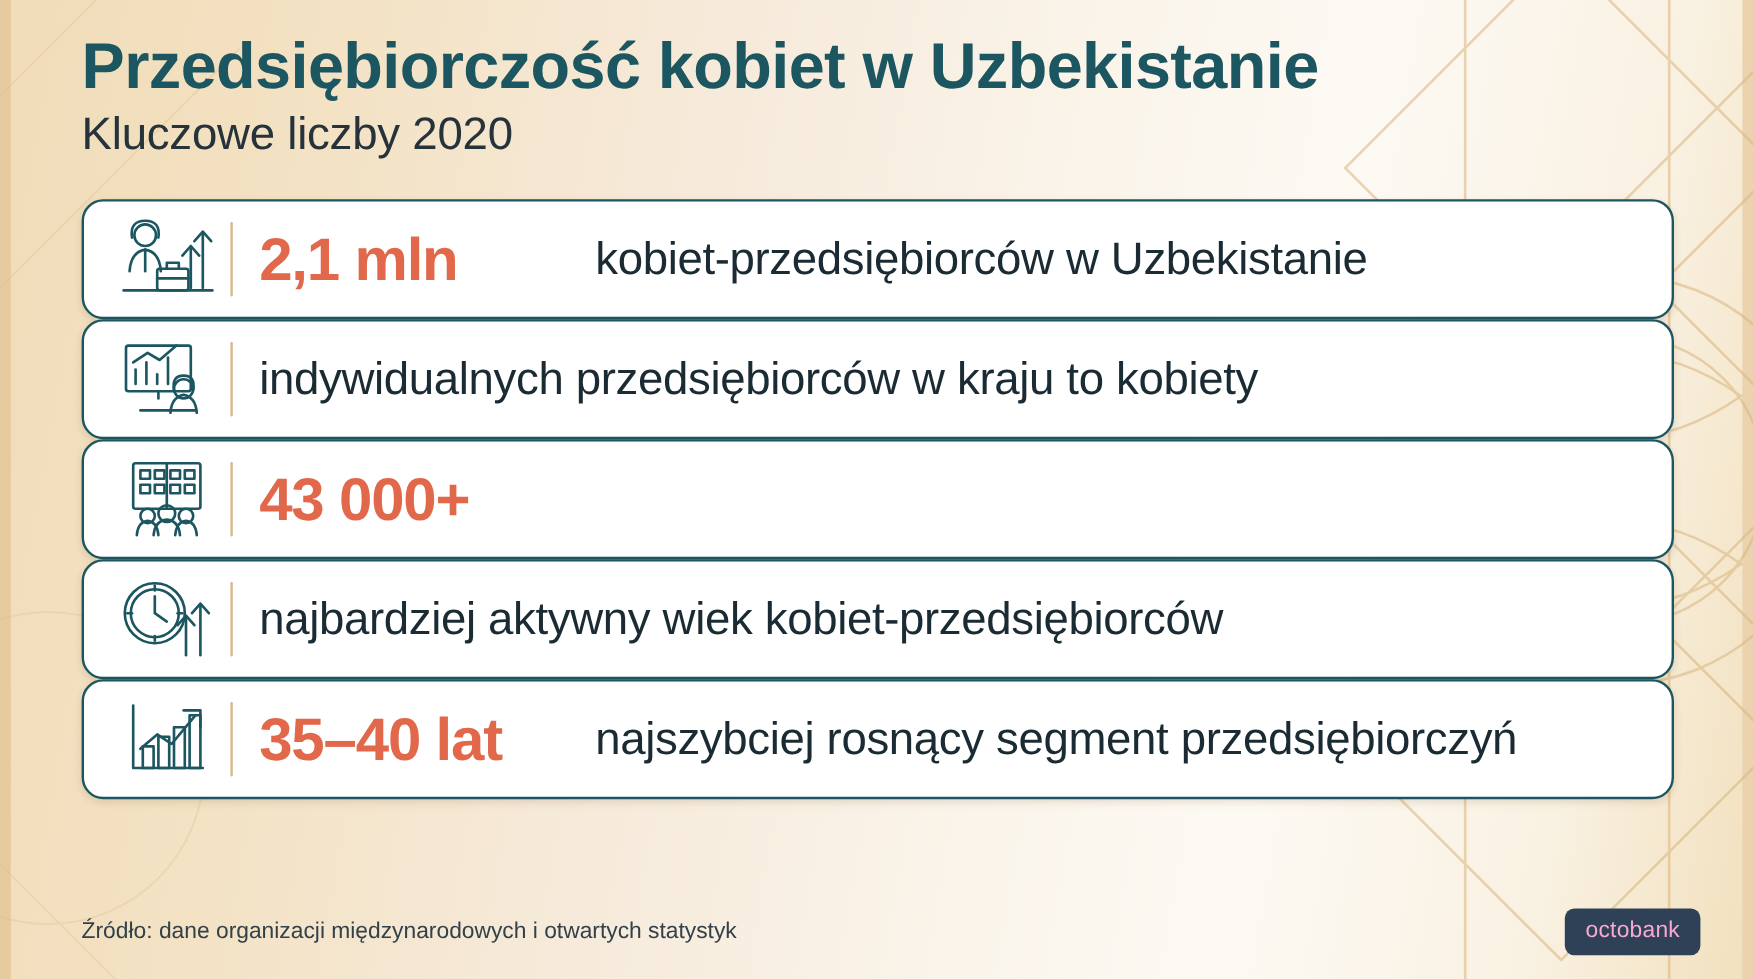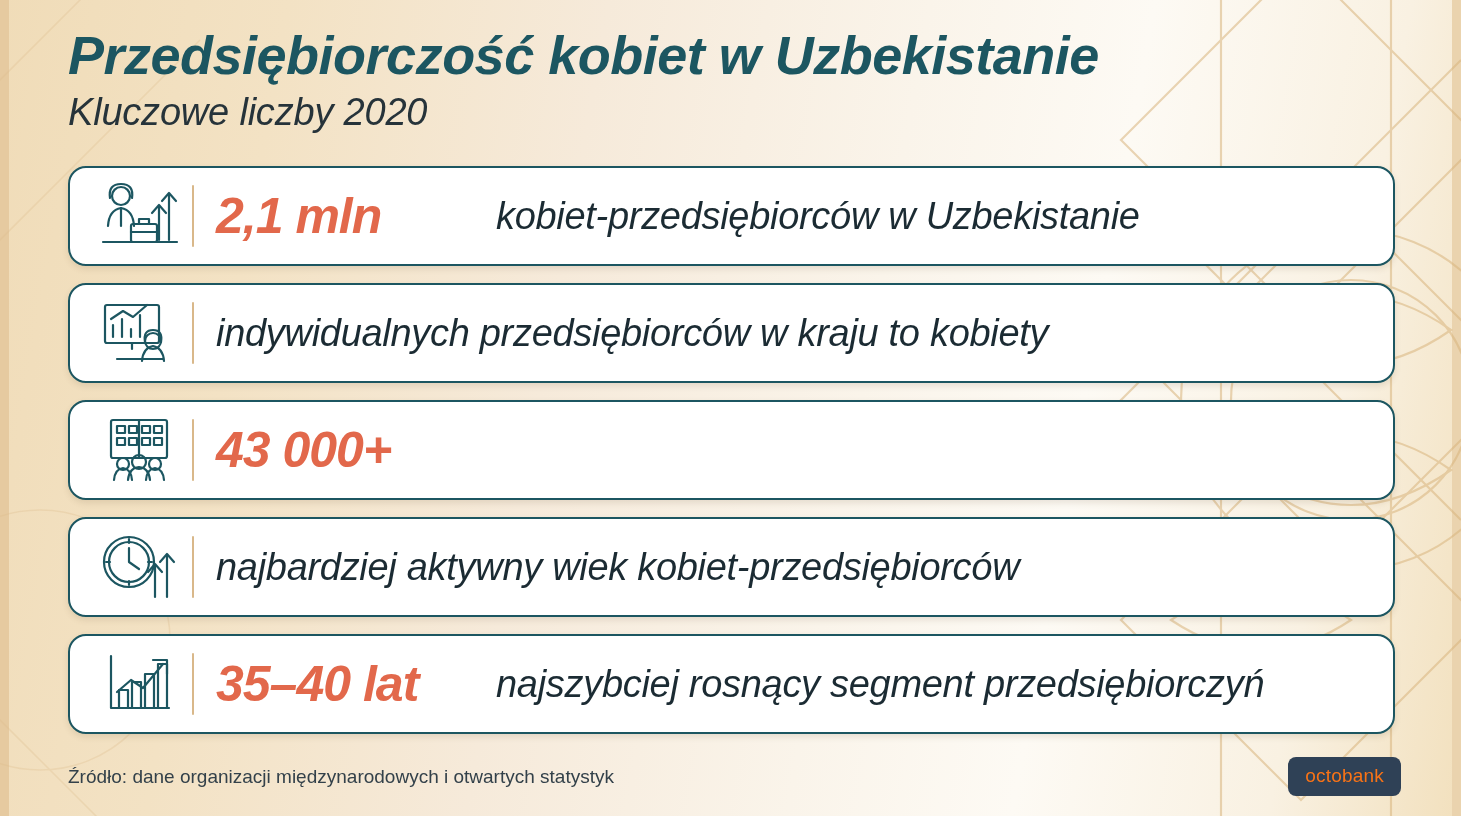--- a/index.html
+++ b/index.html
@@ -59,21 +59,20 @@
     position: absolute;
     top: 0; right: 0;
     width: 9px; height: 816px;
     background: #ead3ae;
   }
 
   .content {
     position: relative;
     z-index: 5;
     padding: 26px 66px 0 68px;
-    font-style: italic;
   }
 
   h1.title {
     color: #1c5661;
     font-size: 54px;
     font-weight: bold;
     letter-spacing: -0.5px;
     line-height: 1.1;
     white-space: nowrap;
   }
@@ -83,21 +82,20 @@
     font-size: 38px;
     font-weight: normal;
     margin-top: 6px;
     letter-spacing: -0.2px;
   }
 
   .cards {
     margin-top: 32px;
     display: flex;
     flex-direction: column;
-    gap: 17px;
   }
 
   .card {
     position: relative;
     height: 100px;
     background: #ffffff;
     border: 2.5px solid #1c5661;
     border-radius: 18px;
     box-shadow: 0 3px 6px rgba(90, 70, 40, 0.13);
     display: flex;
@@ -136,35 +134,35 @@
     color: #1b2b33;
     font-size: 38px;
     letter-spacing: -0.3px;
     white-space: nowrap;
   }
 
   .footer {
     position: absolute;
     left: 68px;
     bottom: 20px;
-    right: 60px;
+    right: 44px;
     display: flex;
     align-items: center;
     justify-content: space-between;
     z-index: 6;
   }
 
   .source {
     color: #33414a;
     font-size: 19px;
   }
 
   .logo {
     background: #2f4156;
-    color: #f97316;
+    color: #f9a8d4;
     border-radius: 8px;
     font-size: 19px;
     padding: 8px 17px 9px 17px;
     letter-spacing: 0.2px;
   }
 </style>
 </head>
 <body>
 
 <div id="infographic">

